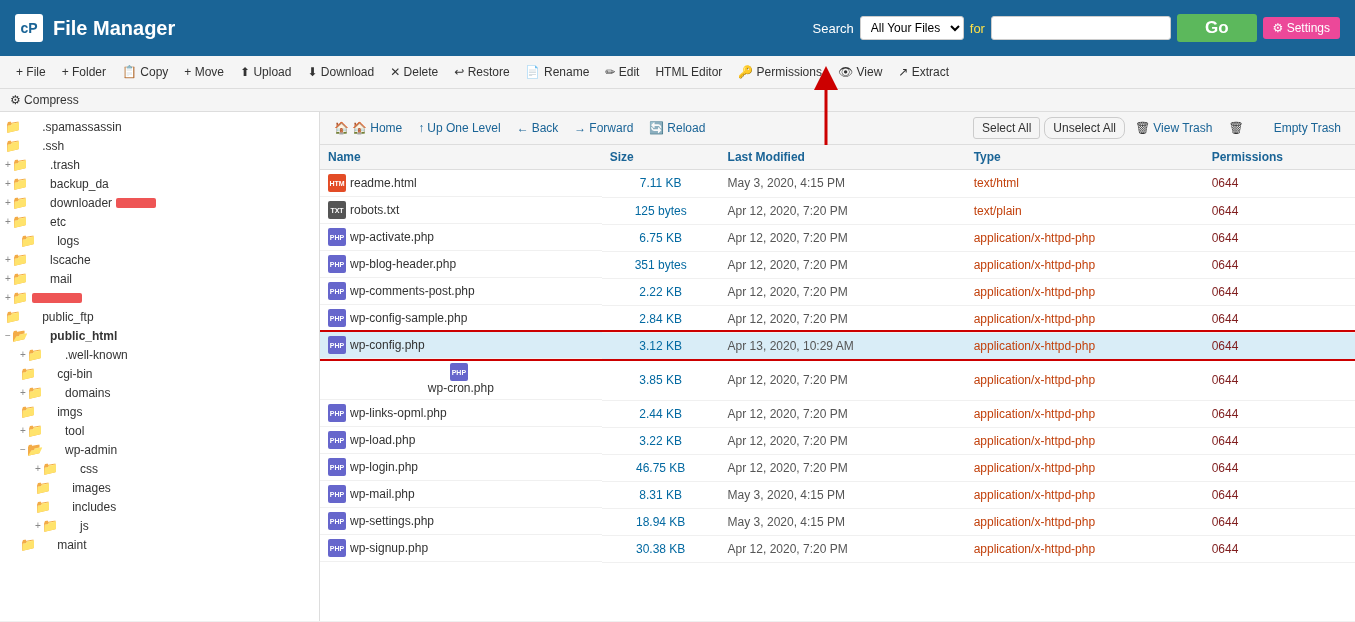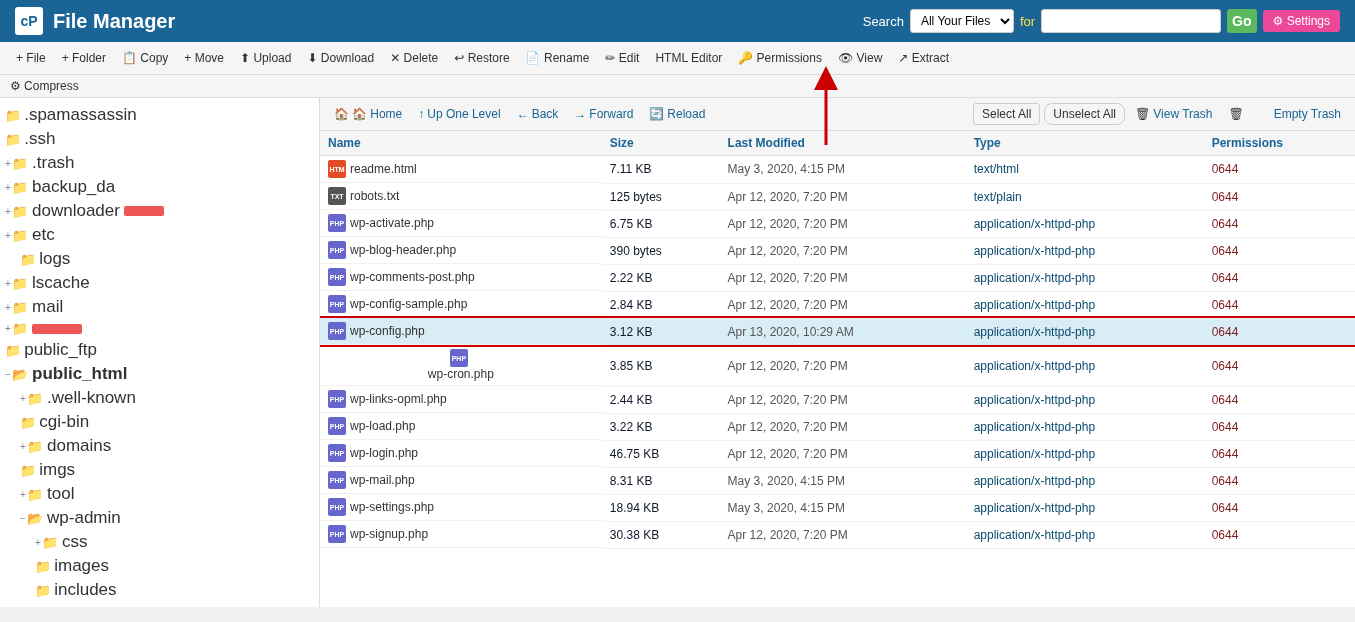--- a/index.html
+++ b/index.html
@@ -2,21 +2,21 @@
 <html><head>
   <meta charset="utf-8">
   <style>
     * { box-sizing: border-box; margin: 0; padding: 0; }
     body { font-family: Arial, sans-serif; font-size: 12px; background: #f0f0f0; color: #333; overflow: hidden; }
 
     
     .top-header {
       background: #1a6496;
       color: white;
-      height: 42px;
+      height: 56px;
       display: flex;
       align-items: center;
       padding: 0 15px;
       justify-content: space-between;
     }
     .top-header-left {
       display: flex;
       align-items: center;
       gap: 10px;
     }
@@ -55,24 +55,24 @@
       width: 180px;
       padding: 4px 6px;
       border: 1px solid #ccc;
       border-radius: 3px;
       font-size: 12px;
     }
     .go-btn {
       background: #5cb85c;
       color: white;
       border: none;
-      padding: 4px 5px;
-      border-radius: 3px;
-      cursor: pointer;
-      font-size: 14px;
+      padding: 4px 28px;
+      border-radius: 3px;
+      cursor: pointer;
+      font-size: 17px;
       font-weight: bold;
     }
     .settings-btn {
       background: #ec4899;
       color: white;
       border: none;
       padding: 4px 10px;
       border-radius: 3px;
       cursor: pointer;
       font-size: 12px;
@@ -137,21 +137,21 @@
       align-items: center;
       padding: 2px 5px;
       cursor: pointer;
       white-space: nowrap;
     }
     .folder-icon { color: #f0a500; margin-right: 3px; font-size: 13px; }
     .folder-icon-dark { color: #c07800; }
     .expand-icon { color: #888; font-size: 10px; margin-right: 2px; cursor: pointer; }
     .indent-1 { padding-left: 20px; }
     .indent-2 { padding-left: 35px; }
-    .sidebar-item-text { font-size: 17px; color: #333; }
+    .sidebar-item-text { font-size: 12px; color: #333; margin-left: 18px; }
     .sidebar-item-text.bold { font-weight: bold; color: #333; }
 
     
     .file-panel {
       flex: 1;
       display: flex;
       flex-direction: column;
       background: #fff;
       overflow: hidden;
     }
@@ -239,23 +239,23 @@
       cursor: pointer;
       white-space: nowrap;
       position: sticky;
       top: 0;
     }
     .file-table td {
       padding: 4px 8px;
       border-bottom: 1px solid #f0f0f0;
       white-space: nowrap;
     }
-    .size-col { color: #0f172a; }
+    .size-col { color: #0369a1; text-align: center; }
     .date-col { color: #555; }
-    .type-col { color: #0c4a6e; }
+    .type-col { color: #c2410c; }
     .perm-col { color: #7f1d1d; }
 
     
     .sidebar::-webkit-scrollbar { width: 6px; }
     .sidebar::-webkit-scrollbar-thumb { background: #ccc; border-radius: 3px; }
     .file-table-container::-webkit-scrollbar { width: 6px; }
     .file-table-container::-webkit-scrollbar-thumb { background: #ccc; border-radius: 3px; }
 
     .wrapper { position: relative; width: 1355px; height: 622px; overflow: hidden; }
 
@@ -534,21 +534,21 @@
                 <td class="size-col">6.75 KB</td>
                 <td class="date-col">Apr 12, 2020, 7:20 PM</td>
                 <td class="type-col">application/x-httpd-php</td>
                 <td class="perm-col">0644</td>
               </tr>
               <tr>
                 <td style="display: flex; align-items: center;">
                   <span style="display:inline-flex;align-items:center;justify-content:center;width:18px;height:18px;background:#6666cc;border-radius:2px;color:white;font-size:7px;font-weight:bold;margin-right:4px;flex-shrink:0;">PHP</span>
                   <span>wp-blog-header.php</span>
                 </td>
-                <td class="size-col">390 bytes</td>
+                <td class="size-col">351 bytes</td>
                 <td class="date-col">Apr 12, 2020, 7:20 PM</td>
                 <td class="type-col">application/x-httpd-php</td>
                 <td class="perm-col">0644</td>
               </tr>
               <tr>
                 <td style="display: flex; align-items: center;">
                   <span style="display:inline-flex;align-items:center;justify-content:center;width:18px;height:18px;background:#6666cc;border-radius:2px;color:white;font-size:7px;font-weight:bold;margin-right:4px;flex-shrink:0;">PHP</span>
                   <span>wp-comments-post.php</span>
                 </td>
                 <td class="size-col">2.22 KB</td>

